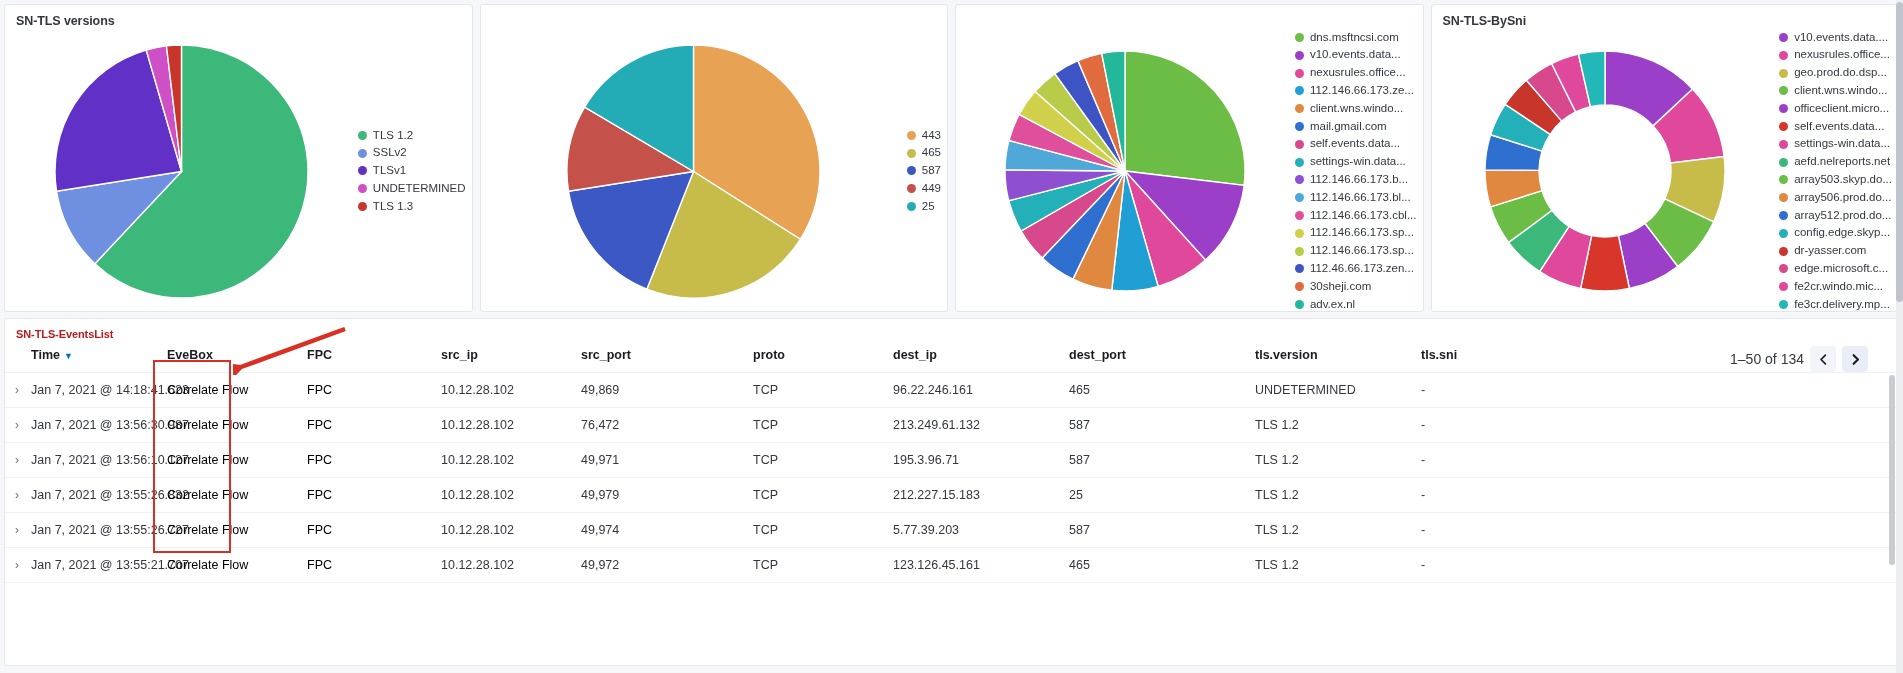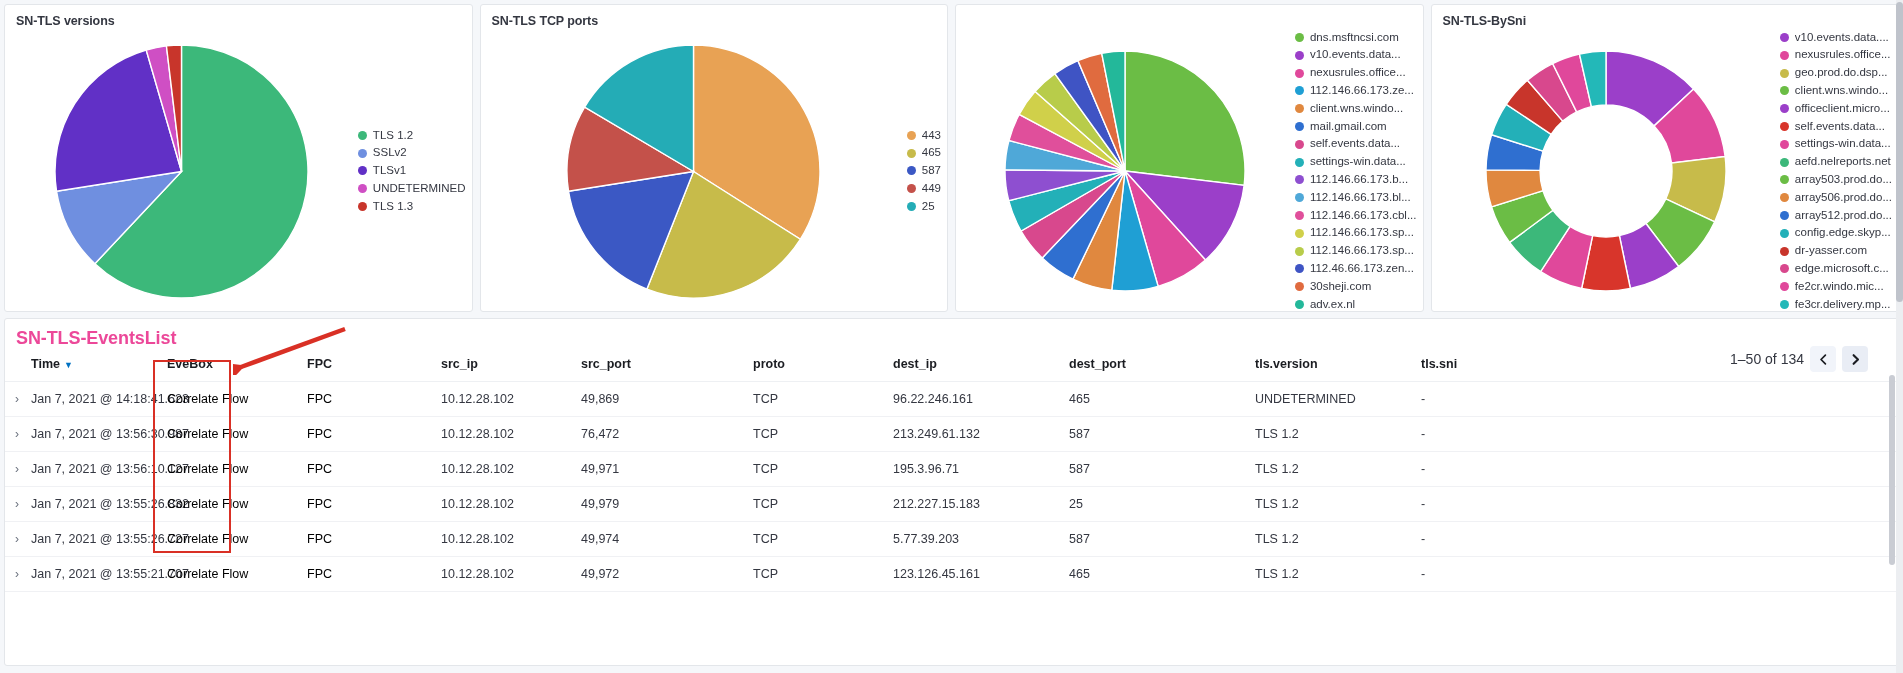--- a/index.html
+++ b/index.html
@@ -83,23 +83,23 @@
   .events {
     margin: 6px 4px 0 4px;
     background: #ffffff;
     border: 1px solid #e3e6ea;
     border-radius: 3px;
     height: 348px;
     position: relative;
     overflow: hidden;
   }
   .events-title {
-    font-size: 18px;
+    font-size: 11px;
     font-weight: bold;
-    color: #ec4899;
+    color: #b91c1c;
     padding: 9px 0 0 11px;
     letter-spacing: -0.1px;
   }
   .pager {
     position: absolute;
     top: 27px; right: 30px;
     display: flex;
     align-items: center;
     gap: 6px;
   }
@@ -248,21 +248,20 @@
               <span class="legend-label">UNDETERMINED</span>
             </div>
             <div class="legend-item">
               <span class="legend-dot" style="background: rgb(200, 53, 43);"></span>
               <span class="legend-label">TLS 1.3</span>
             </div>
           </div>
         </div>
       </div>
       <div class="panel">
-        <div class="panel-title">SN-TLS TCP ports</div>
         <div class="panel-body">
           <div class="chart-area">
             <svg width="253" height="253" viewBox="0 0 253 253" class="pie">
               <path d="M 126.5 126.5 L 126.50000000000001 0 A 126.5 126.5 0 0 1 233.30748257600487 194.2820895648431 Z" fill="#e8a254" stroke="#ffffff" stroke-width="1.4"></path>
               <path d="M 126.5 126.5 L 233.30748257600487 194.2820895648431 A 126.5 126.5 0 0 1 79.9322440853882 244.1167254648638 Z" fill="#c7bb4a" stroke="#ffffff" stroke-width="1.4"></path>
               <path d="M 126.5 126.5 L 79.9322440853882 244.1167254648638 A 126.5 126.5 0 0 1 1.557424914715071 146.28895982758917 Z" fill="#3b58c4" stroke="#ffffff" stroke-width="1.4"></path>
               <path d="M 126.5 126.5 L 1.557424914715071 146.28895982758917 A 126.5 126.5 0 0 1 17.61613358400116 62.10626090757799 Z" fill="#c4514a" stroke="#ffffff" stroke-width="1.4"></path>
               <path d="M 126.5 126.5 L 17.61613358400116 62.10626090757799 A 126.5 126.5 0 0 1 126.50000000000009 0 Z" fill="#24acb6" stroke="#ffffff" stroke-width="1.4"></path>
             </svg>
           </div>
@@ -431,21 +430,21 @@
             <div class="legend-item">
               <span class="legend-dot" style="background: rgb(224, 72, 155);"></span>
               <span class="legend-label">settings-win.data...</span>
             </div>
             <div class="legend-item">
               <span class="legend-dot" style="background: rgb(60, 184, 122);"></span>
               <span class="legend-label">aefd.nelreports.net</span>
             </div>
             <div class="legend-item">
               <span class="legend-dot" style="background: rgb(107, 189, 69);"></span>
-              <span class="legend-label">array503.prod.do...</span>
+              <span class="legend-label">array503.skyp.do...</span>
             </div>
             <div class="legend-item">
               <span class="legend-dot" style="background: rgb(224, 136, 63);"></span>
               <span class="legend-label">array506.prod.do...</span>
             </div>
             <div class="legend-item">
               <span class="legend-dot" style="background: rgb(47, 111, 208);"></span>
               <span class="legend-label">array512.prod.do...</span>
             </div>
             <div class="legend-item">

